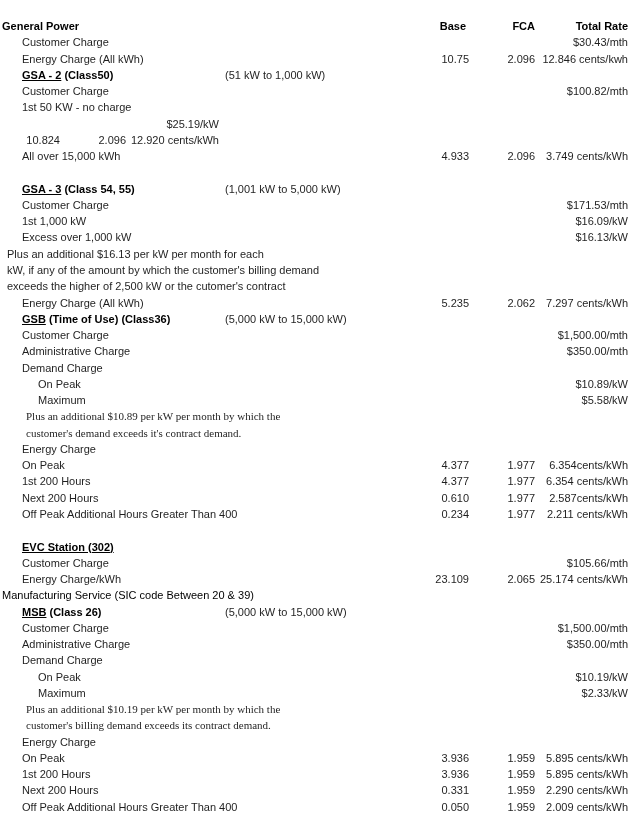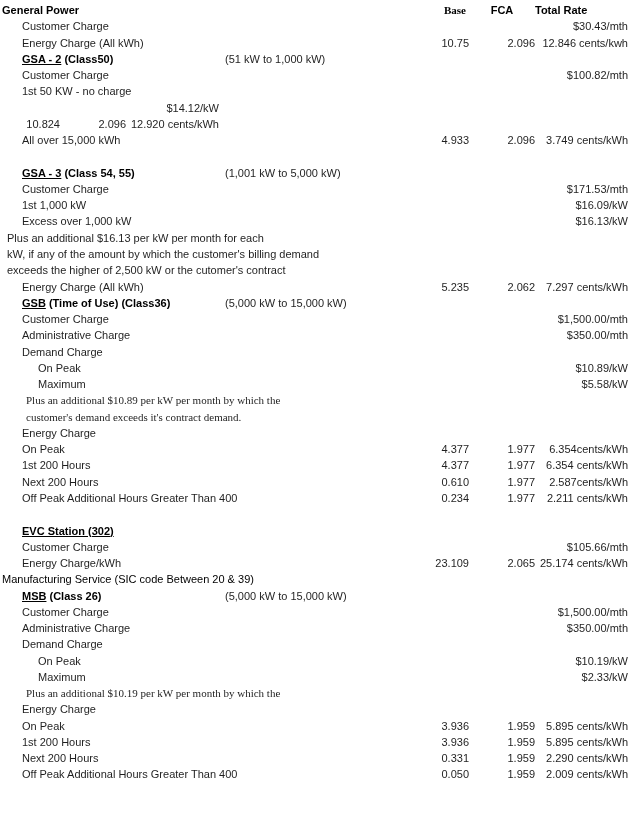--- a/index.html
+++ b/index.html
@@ -11,21 +11,21 @@
     width: 635px;
     height: 815px;
     overflow: hidden;
     font-family: "Liberation Sans", sans-serif;
     font-size: 11px;
     color: #1f1f1f;
   }
   #rate-table {
     width: 635px;
     height: 800px;
-    padding-top: 2px;
+    padding-top: 18px;
     box-sizing: border-box;
   }
   .row {
     display: flex;
     height: 16.28px;
     line-height: 16.28px;
     align-items: baseline;
     position: relative;
   }
   .cell { box-sizing: border-box; }
@@ -59,23 +59,23 @@
   .cond {
     position: absolute;
     left: 225px;
     top: 0;
     white-space: nowrap;
     font-weight: normal;
     color: #1f1f1f;
   }
 
   
-  .row.colheader .base-cell  { font-weight: bold; color: #000; text-align: right; padding-right: 3px; font-family: Liberation Serif, serif; }
-  .row.colheader .fca-cell   { font-weight: bold; color: #000; text-align: center; }
-  .row.colheader .total-cell { font-weight: bold; color: #000; text-align: left; padding-right: 7px; }
+  .row.colheader .base-cell  { font-weight: bold; color: #000; text-align: right; padding-right: 3px; }
+  .row.colheader .fca-cell   { font-weight: bold; color: #000; text-align: right; }
+  .row.colheader .total-cell { font-weight: bold; color: #000; text-align: right; padding-right: 7px; }
 </style>
 </head>
 <body>
 
 <div id="rate-table">
   <div class="row colheader">
     <div class="cell label-cell">
       <span class="name">General Power</span>
       <span class="cond"></span>
     </div>
@@ -131,21 +131,21 @@
       <span class="cond"></span>
     </div>
     <div class="cell num base-cell"></div>
     <div class="cell num fca-cell"></div>
     <div class="cell num total-cell"></div>
   </div>
 
   <div class="row item">
     <div class="cell num base-cell"></div>
     <div class="cell num fca-cell"></div>
-    <div class="cell num total-cell">$14.12/kW</div>
+    <div class="cell num total-cell">$25.19/kW</div>
   </div>
 
   <div class="row item">
     <div class="cell num base-cell">10.824</div>
     <div class="cell num fca-cell">2.096</div>
     <div class="cell num total-cell">12.920 cents/kWh</div>
   </div>
 
   <div class="row item">
     <div class="cell label-cell">
@@ -490,20 +490,29 @@
   <div class="row note2">
     <div class="cell label-cell">
       <span class="name">Plus an additional $10.19 per kW per month by which the</span>
       <span class="cond"></span>
     </div>
     <div class="cell num base-cell"></div>
     <div class="cell num fca-cell"></div>
     <div class="cell num total-cell"></div>
   </div>
 
+  <div class="row note2">
+    <div class="cell label-cell">
+      <span class="name">customer's billing demand exceeds its contract demand.</span>
+      <span class="cond"></span>
+    </div>
+    <div class="cell num base-cell"></div>
+    <div class="cell num fca-cell"></div>
+    <div class="cell num total-cell"></div>
+  </div>
 
   <div class="row item">
     <div class="cell label-cell">
       <span class="name">Energy Charge</span>
       <span class="cond"></span>
     </div>
     <div class="cell num base-cell"></div>
     <div class="cell num fca-cell"></div>
     <div class="cell num total-cell"></div>
   </div>

